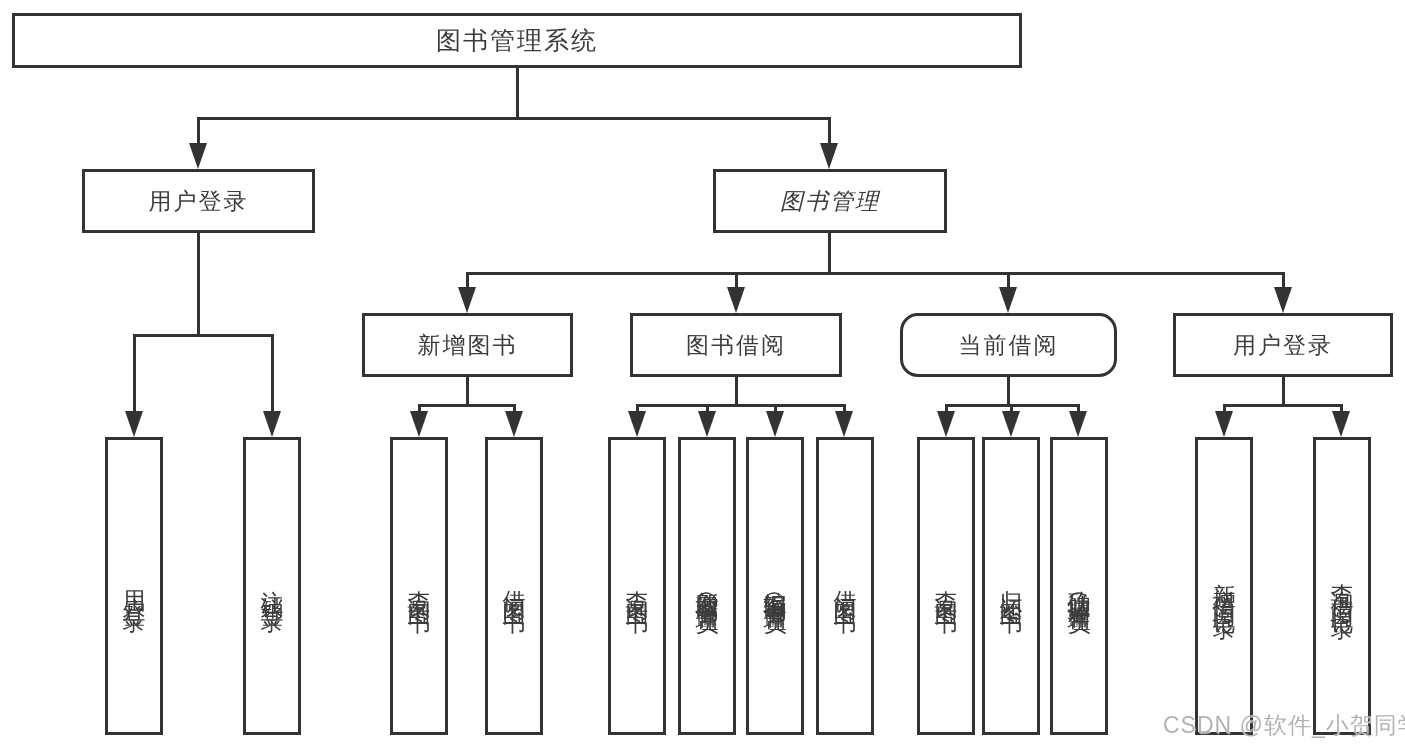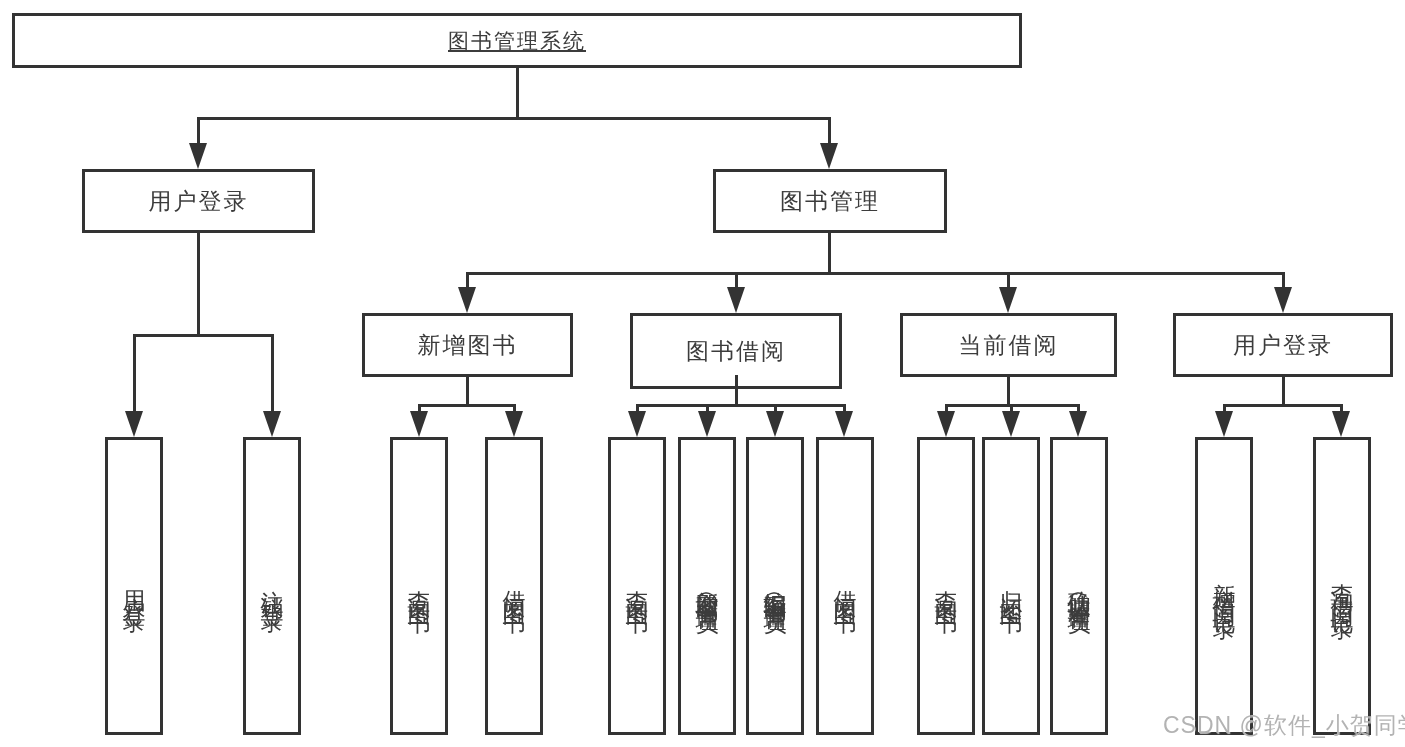--- a/index.html
+++ b/index.html
@@ -6,21 +6,21 @@
   .canvas{
     position:relative;width:1405px;height:747px;background:#ffffff;overflow:hidden;
     font-family:"Liberation Sans","DejaVu Sans",sans-serif;
   }
   
   .hbox{
     position:absolute;box-sizing:border-box;border:3px solid #333333;background:#ffffff;
     display:flex;align-items:center;justify-content:center;
     font-size:23px;color:#3c3c3c;letter-spacing:2px;white-space:nowrap;
   }
-  .hbox.root{font-size:21px;text-decoration:underline;}
+  .hbox.root{font-size:25px;}
   
   .vbox{
     position:absolute;box-sizing:border-box;border:3px solid #333333;background:#ffffff;
     width:58px;height:298px;top:437px;
     display:flex;align-items:center;justify-content:center;
   }
   .vtext{
     writing-mode:vertical-rl;text-orientation:mixed;
     font-size:23px;color:#3c3c3c;letter-spacing:7px;line-height:1;white-space:nowrap;
   }
@@ -53,21 +53,21 @@
   <div class="ln v" style="left:516px;top:66px;height:53px;"></div>
   <div class="ln h" style="left:197px;top:117px;width:634px;"></div>
   <div class="ln v" style="left:197px;top:117px;height:30px;"></div>
   <div class="arr" style="left:189px;top:143px;"></div>
   <div class="ln v" style="left:828px;top:117px;height:30px;"></div>
   <div class="arr" style="left:820px;top:143px;"></div>
 
   <div class="hbox" style="left:82px;top:169px;width:233px;height:64px;">
     <span>用户登录</span>
   </div>
-  <div class="hbox" style="left:713px;top:169px;width:234px;height:64px;">
+  <div class="hbox" style="left:713px;top:169px;width:234px;height:64px;font-style:italic;">
     <span>图书管理</span>
   </div>
 
   <div class="ln v" style="left:197px;top:231px;height:105px;"></div>
   <div class="ln h" style="left:133px;top:334px;width:141px;"></div>
   <div class="ln v" style="left:133px;top:334px;height:80px;"></div>
   <div class="arr" style="left:125px;top:411px;"></div>
   <div class="ln v" style="left:271px;top:334px;height:80px;"></div>
   <div class="arr" style="left:263px;top:411px;"></div>
 
@@ -78,24 +78,24 @@
   <div class="ln v" style="left:735px;top:272px;height:18px;"></div>
   <div class="arr" style="left:727px;top:287px;"></div>
   <div class="ln v" style="left:1007px;top:272px;height:18px;"></div>
   <div class="arr" style="left:999px;top:287px;"></div>
   <div class="ln v" style="left:1282px;top:272px;height:18px;"></div>
   <div class="arr" style="left:1274px;top:287px;"></div>
 
   <div class="hbox" style="left:362px;top:313px;width:211px;height:64px;">
     <span>新增图书</span>
   </div>
-  <div class="hbox" style="left:630px;top:313px;width:212px;height:76px;align-items:center;">
+  <div class="hbox" style="left:630px;top:313px;width:212px;height:64px;align-items:center;">
     <span>图书借阅</span>
   </div>
-  <div class="hbox" style="left:900px;top:313px;width:217px;height:64px;">
+  <div class="hbox" style="left:900px;top:313px;width:217px;height:64px;border-radius:18px;">
     <span>当前借阅</span>
   </div>
   <div class="hbox" style="left:1173px;top:313px;width:220px;height:64px;">
     <span>用户登录</span>
   </div>
 
   <div class="ln v" style="left:466px;top:375px;height:32px;"></div>
   <div class="ln h" style="left:418px;top:404px;width:98px;"></div>
   <div class="ln v" style="left:418px;top:404px;height:10px;"></div>
   <div class="arr" style="left:410px;top:411px;"></div>

